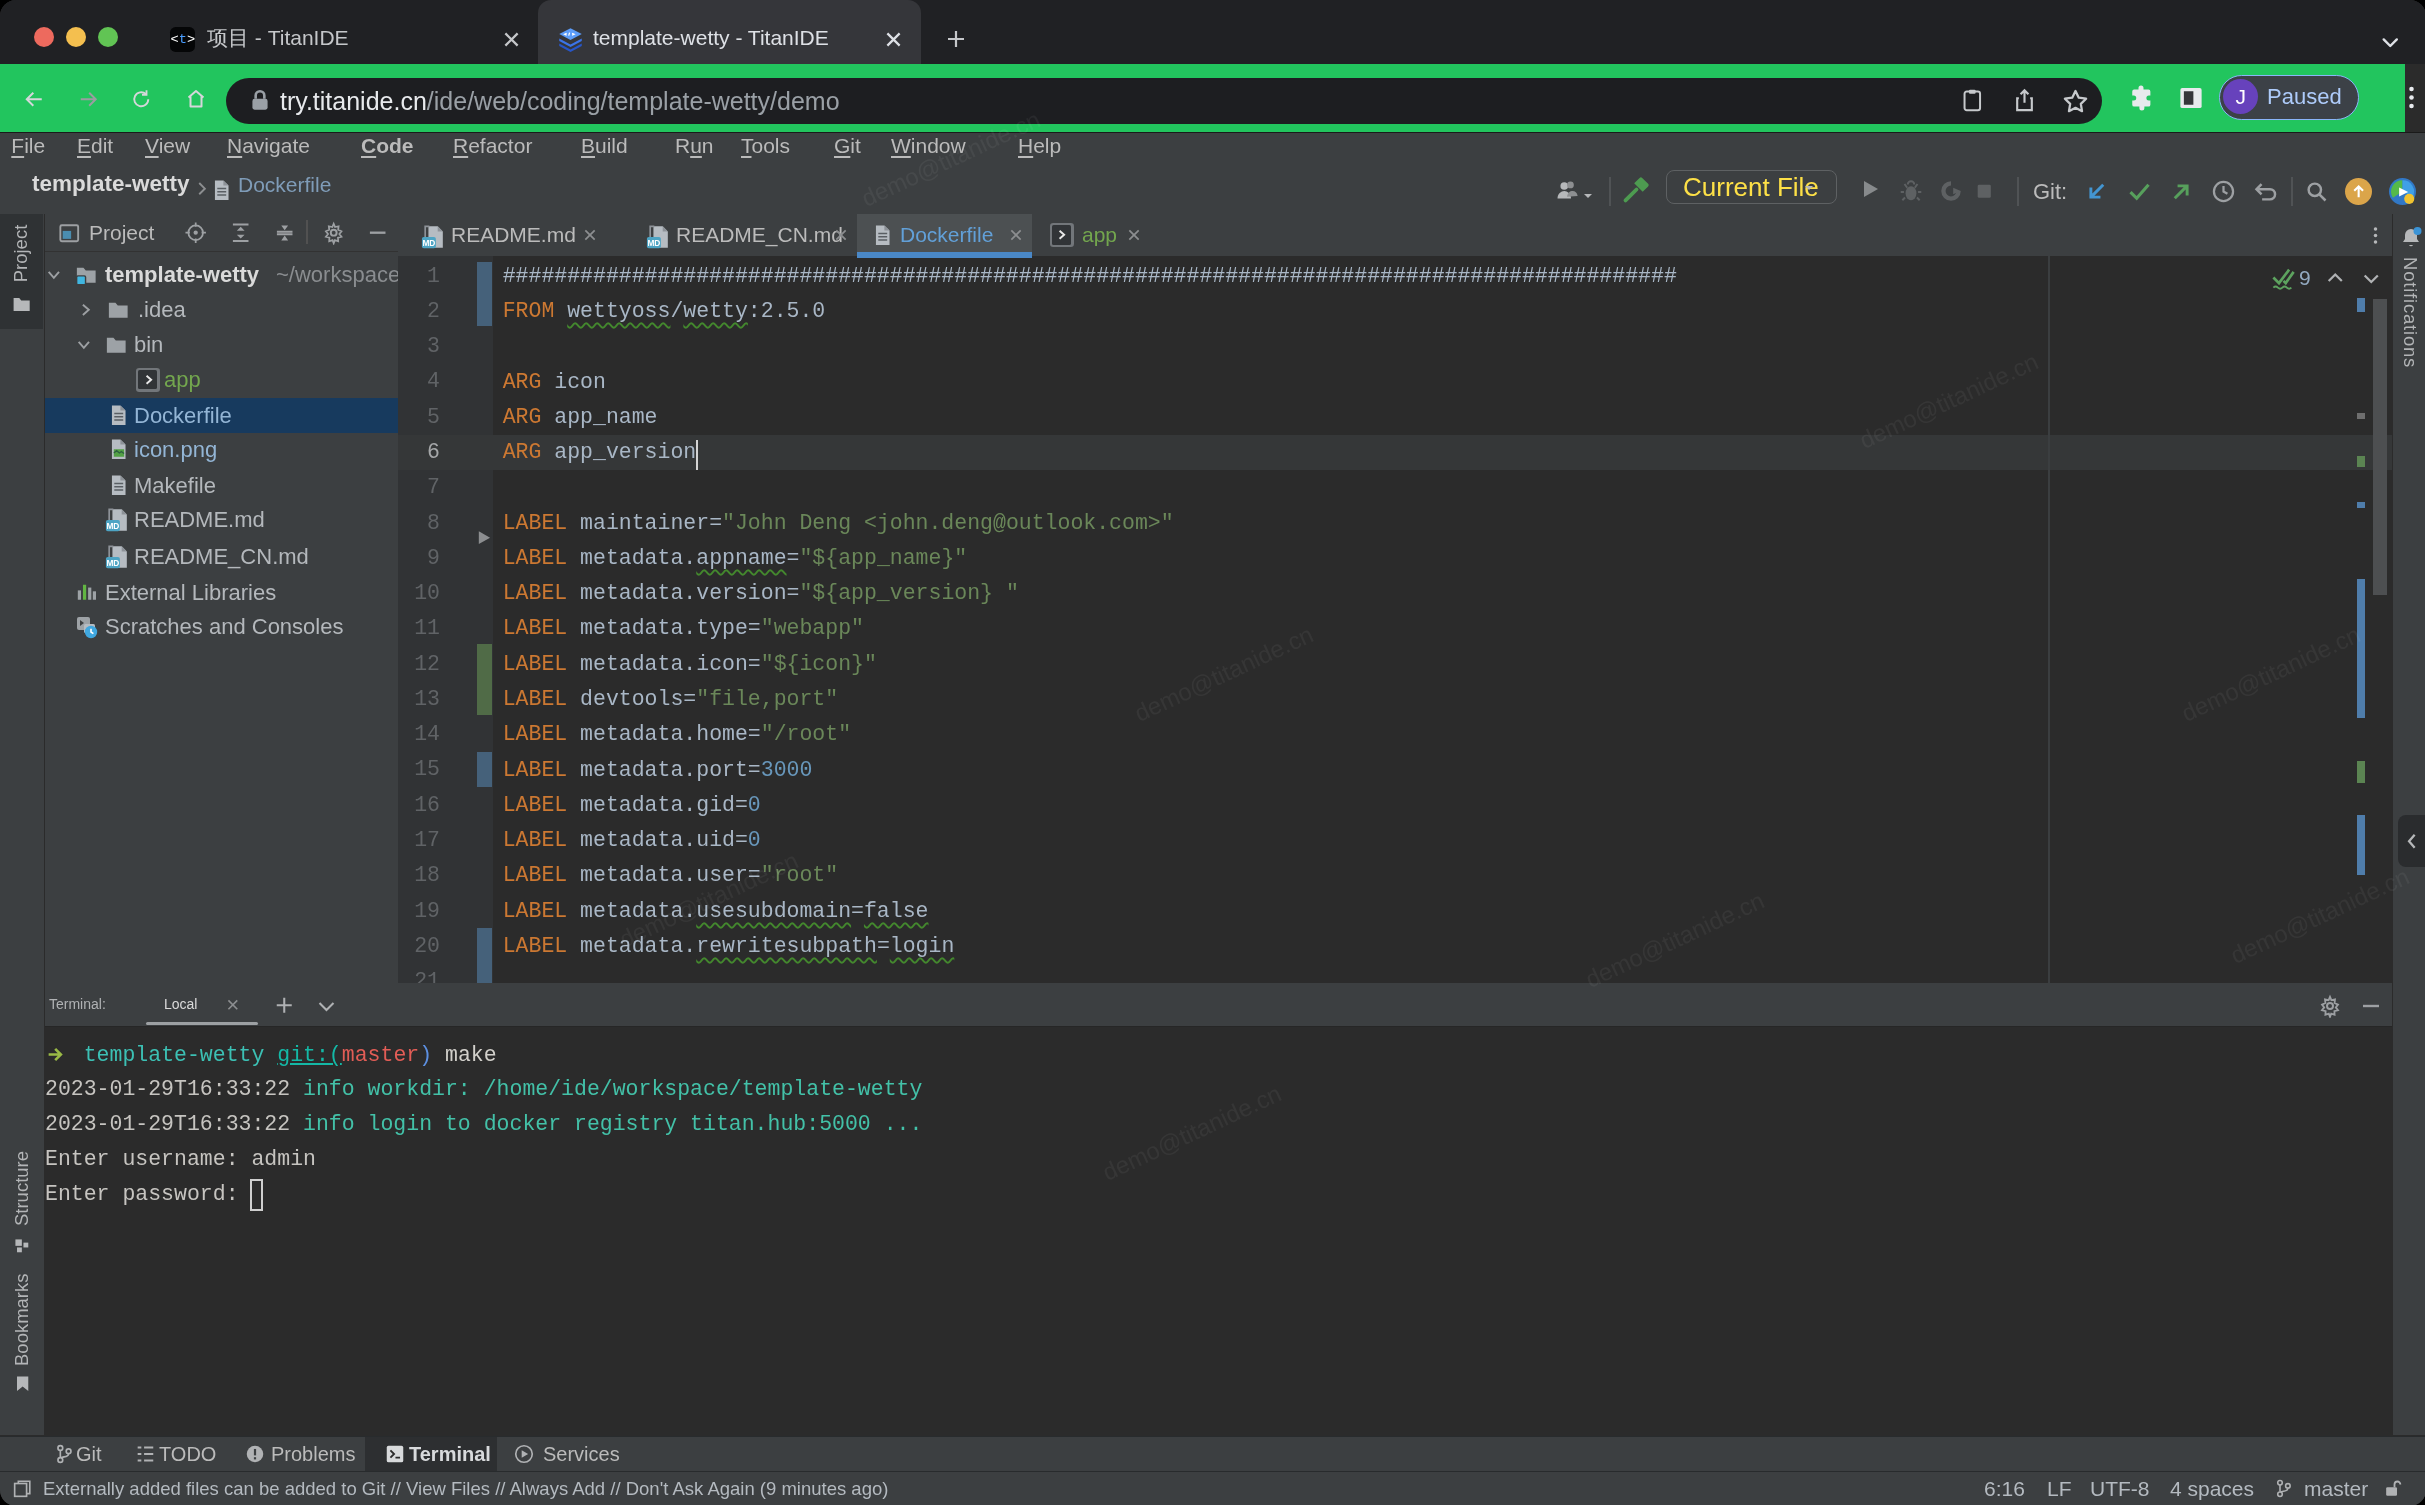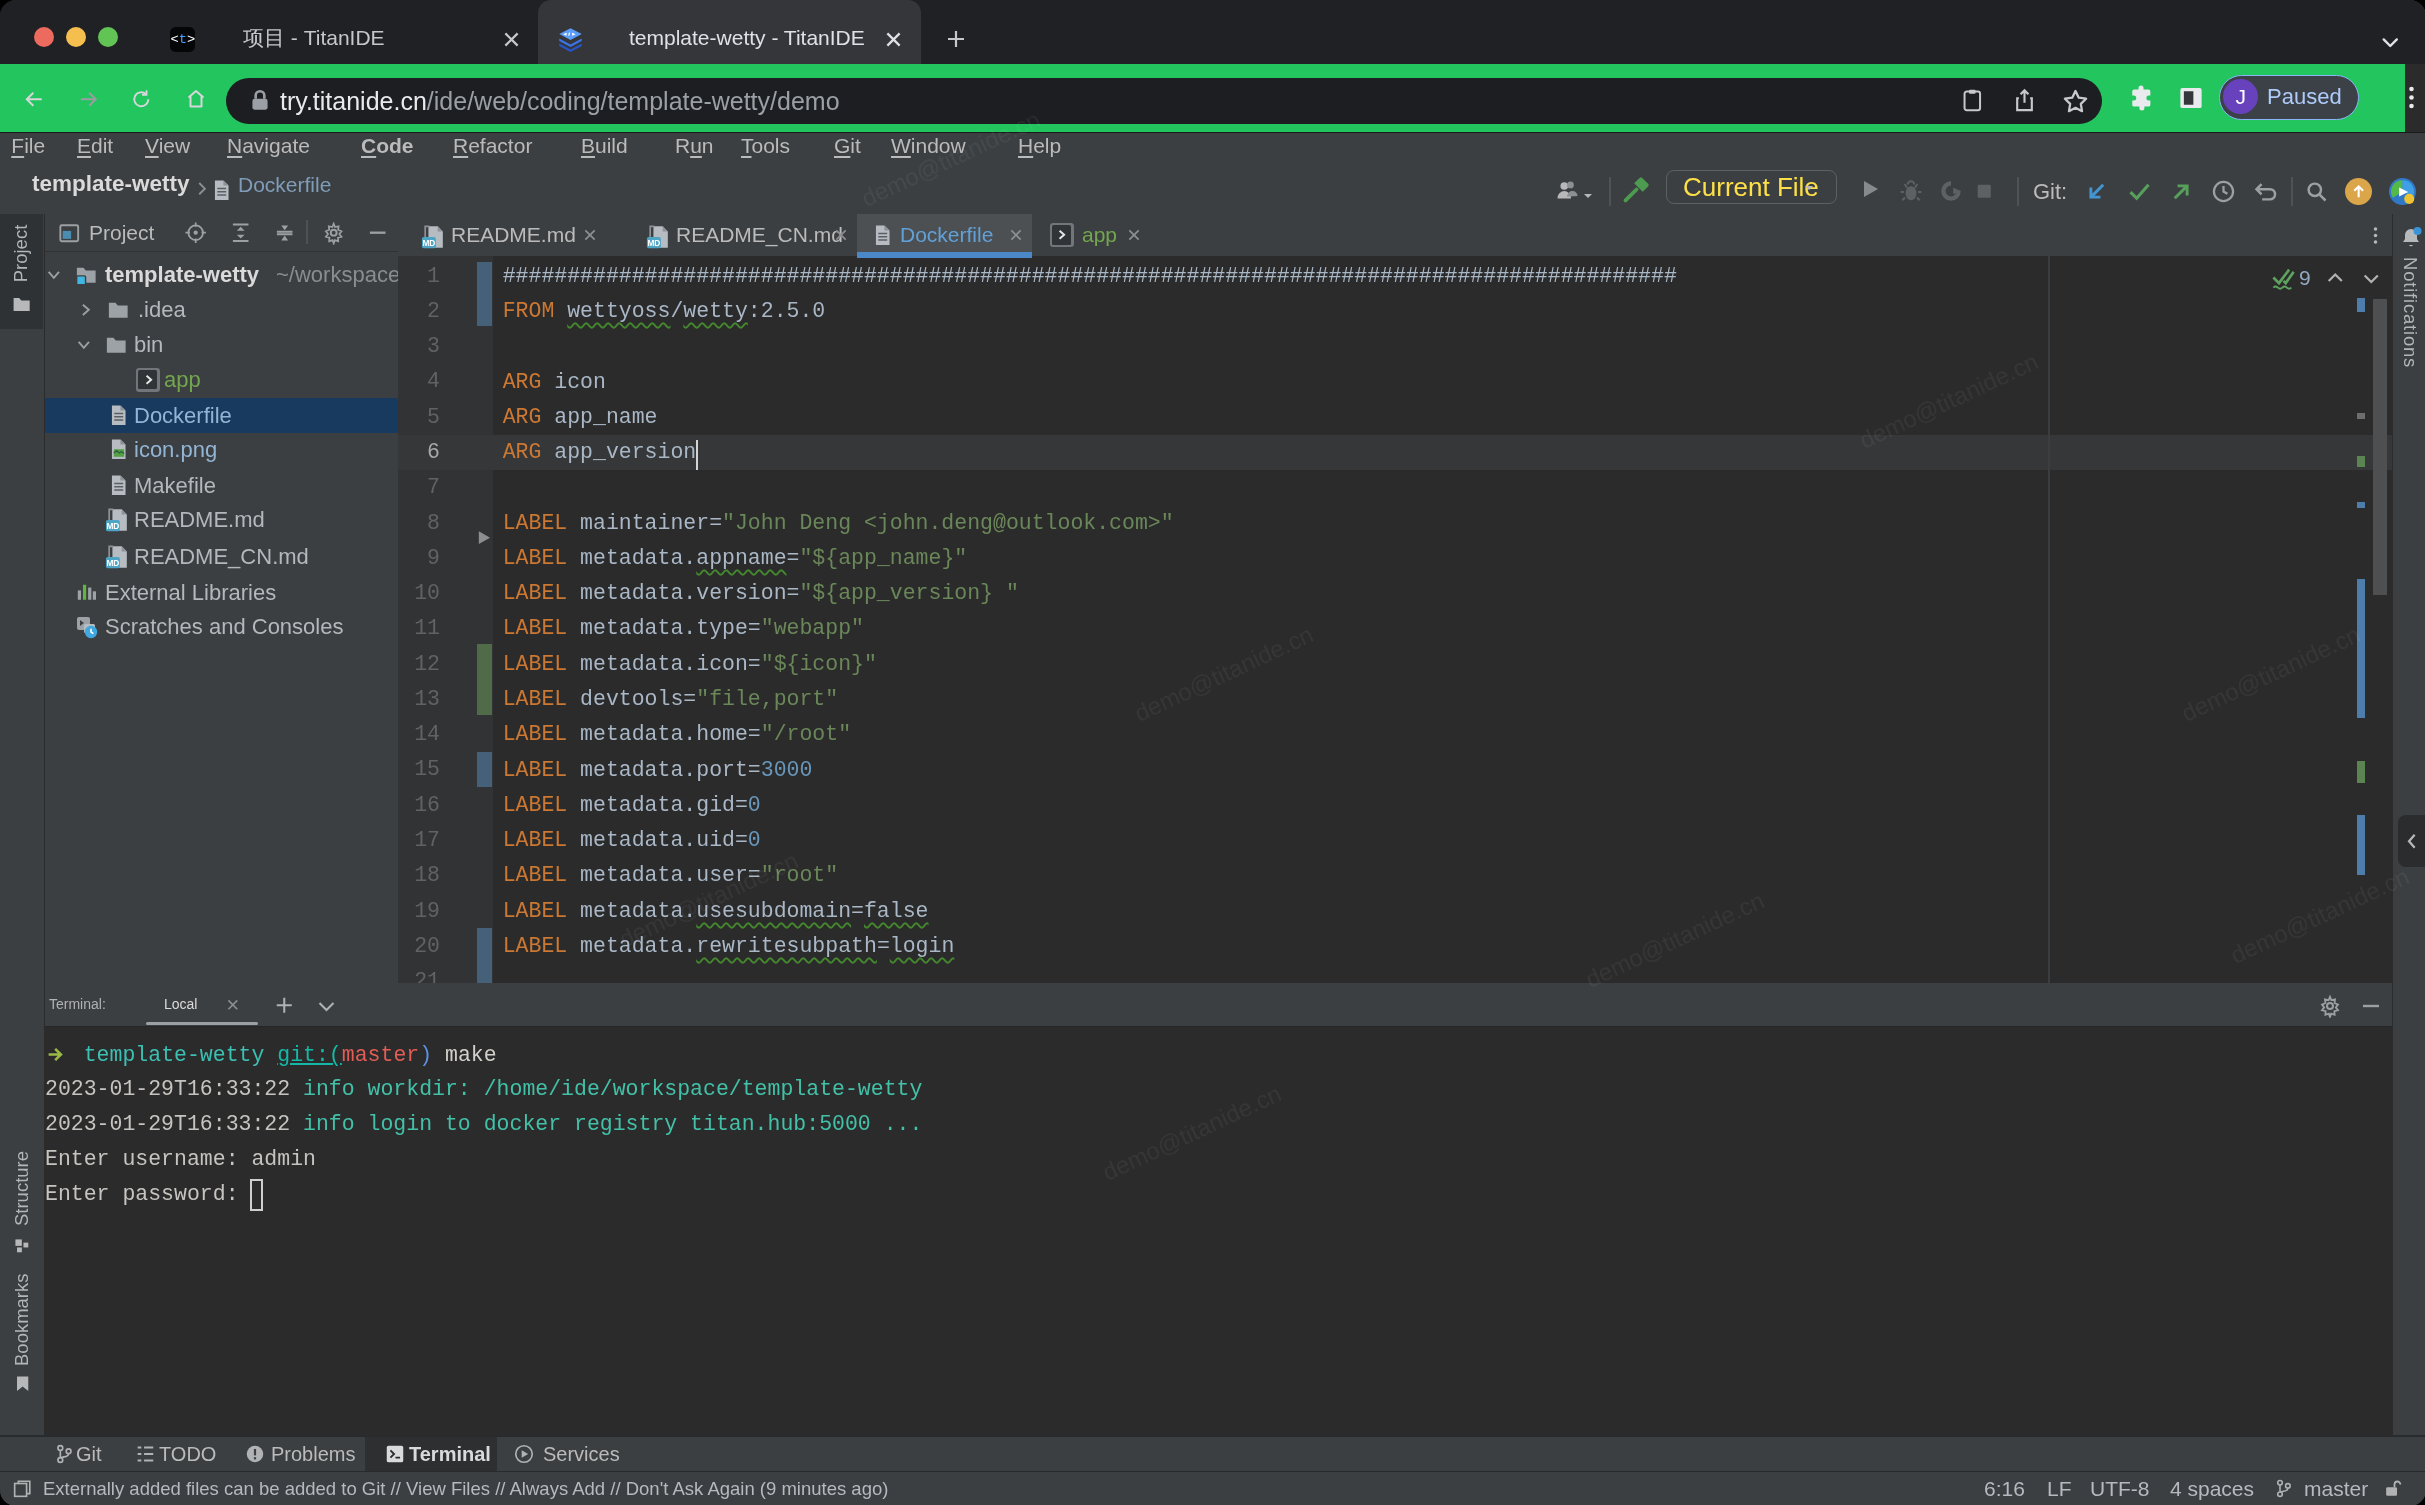--- a/index.html
+++ b/index.html
@@ -7,21 +7,21 @@
 body { font-family:"Liberation Sans", sans-serif; }
 #win { position:absolute; left:0; top:0; width:2426px; height:1506px; border-radius:16px; overflow:hidden; background:#2b2b2b; }
 .abs { position:absolute; }
 svg { display:block; }
 
 
 #tabstrip { position:absolute; left:0; top:0; width:2426px; height:64px; background:#202124; }
 .tl { position:absolute; top:26.6px; width:20px; height:20px; border-radius:50%; }
 #tab1 { position:absolute; left:164px; top:0; height:64px; color:#c5c7ca; }
 #tab2 { position:absolute; left:538px; top:0; width:383px; height:64px; background:#35363a; border-radius:13px 13px 0 0; color:#dee1e6; }
-.tabtitle { position:absolute; top:0; line-height:76px; font-size:21px; white-space:nowrap;margin-left:36px; }
+.tabtitle { position:absolute; top:0; line-height:76px; font-size:21px; white-space:nowrap; }
 .tabx { position:absolute; top:29px; width:21px; height:21px; }
 #newtab { position:absolute; left:944px; top:26.6px; width:24px; height:24px; }
 
 
 #toolbar { position:absolute; left:0; top:64px; width:2405px; height:68px; background:#22c55e; }
 #pill { position:absolute; left:226px; top:13.7px; width:1876px; height:46px; border-radius:23.4px; background:#1d1e21; }
 #urltext { position:absolute; left:54px; top:0; line-height:46px; font-size:25px; color:#e8eaed; white-space:nowrap; }
 #urltext span { color:#9aa0a6; }
 
 

